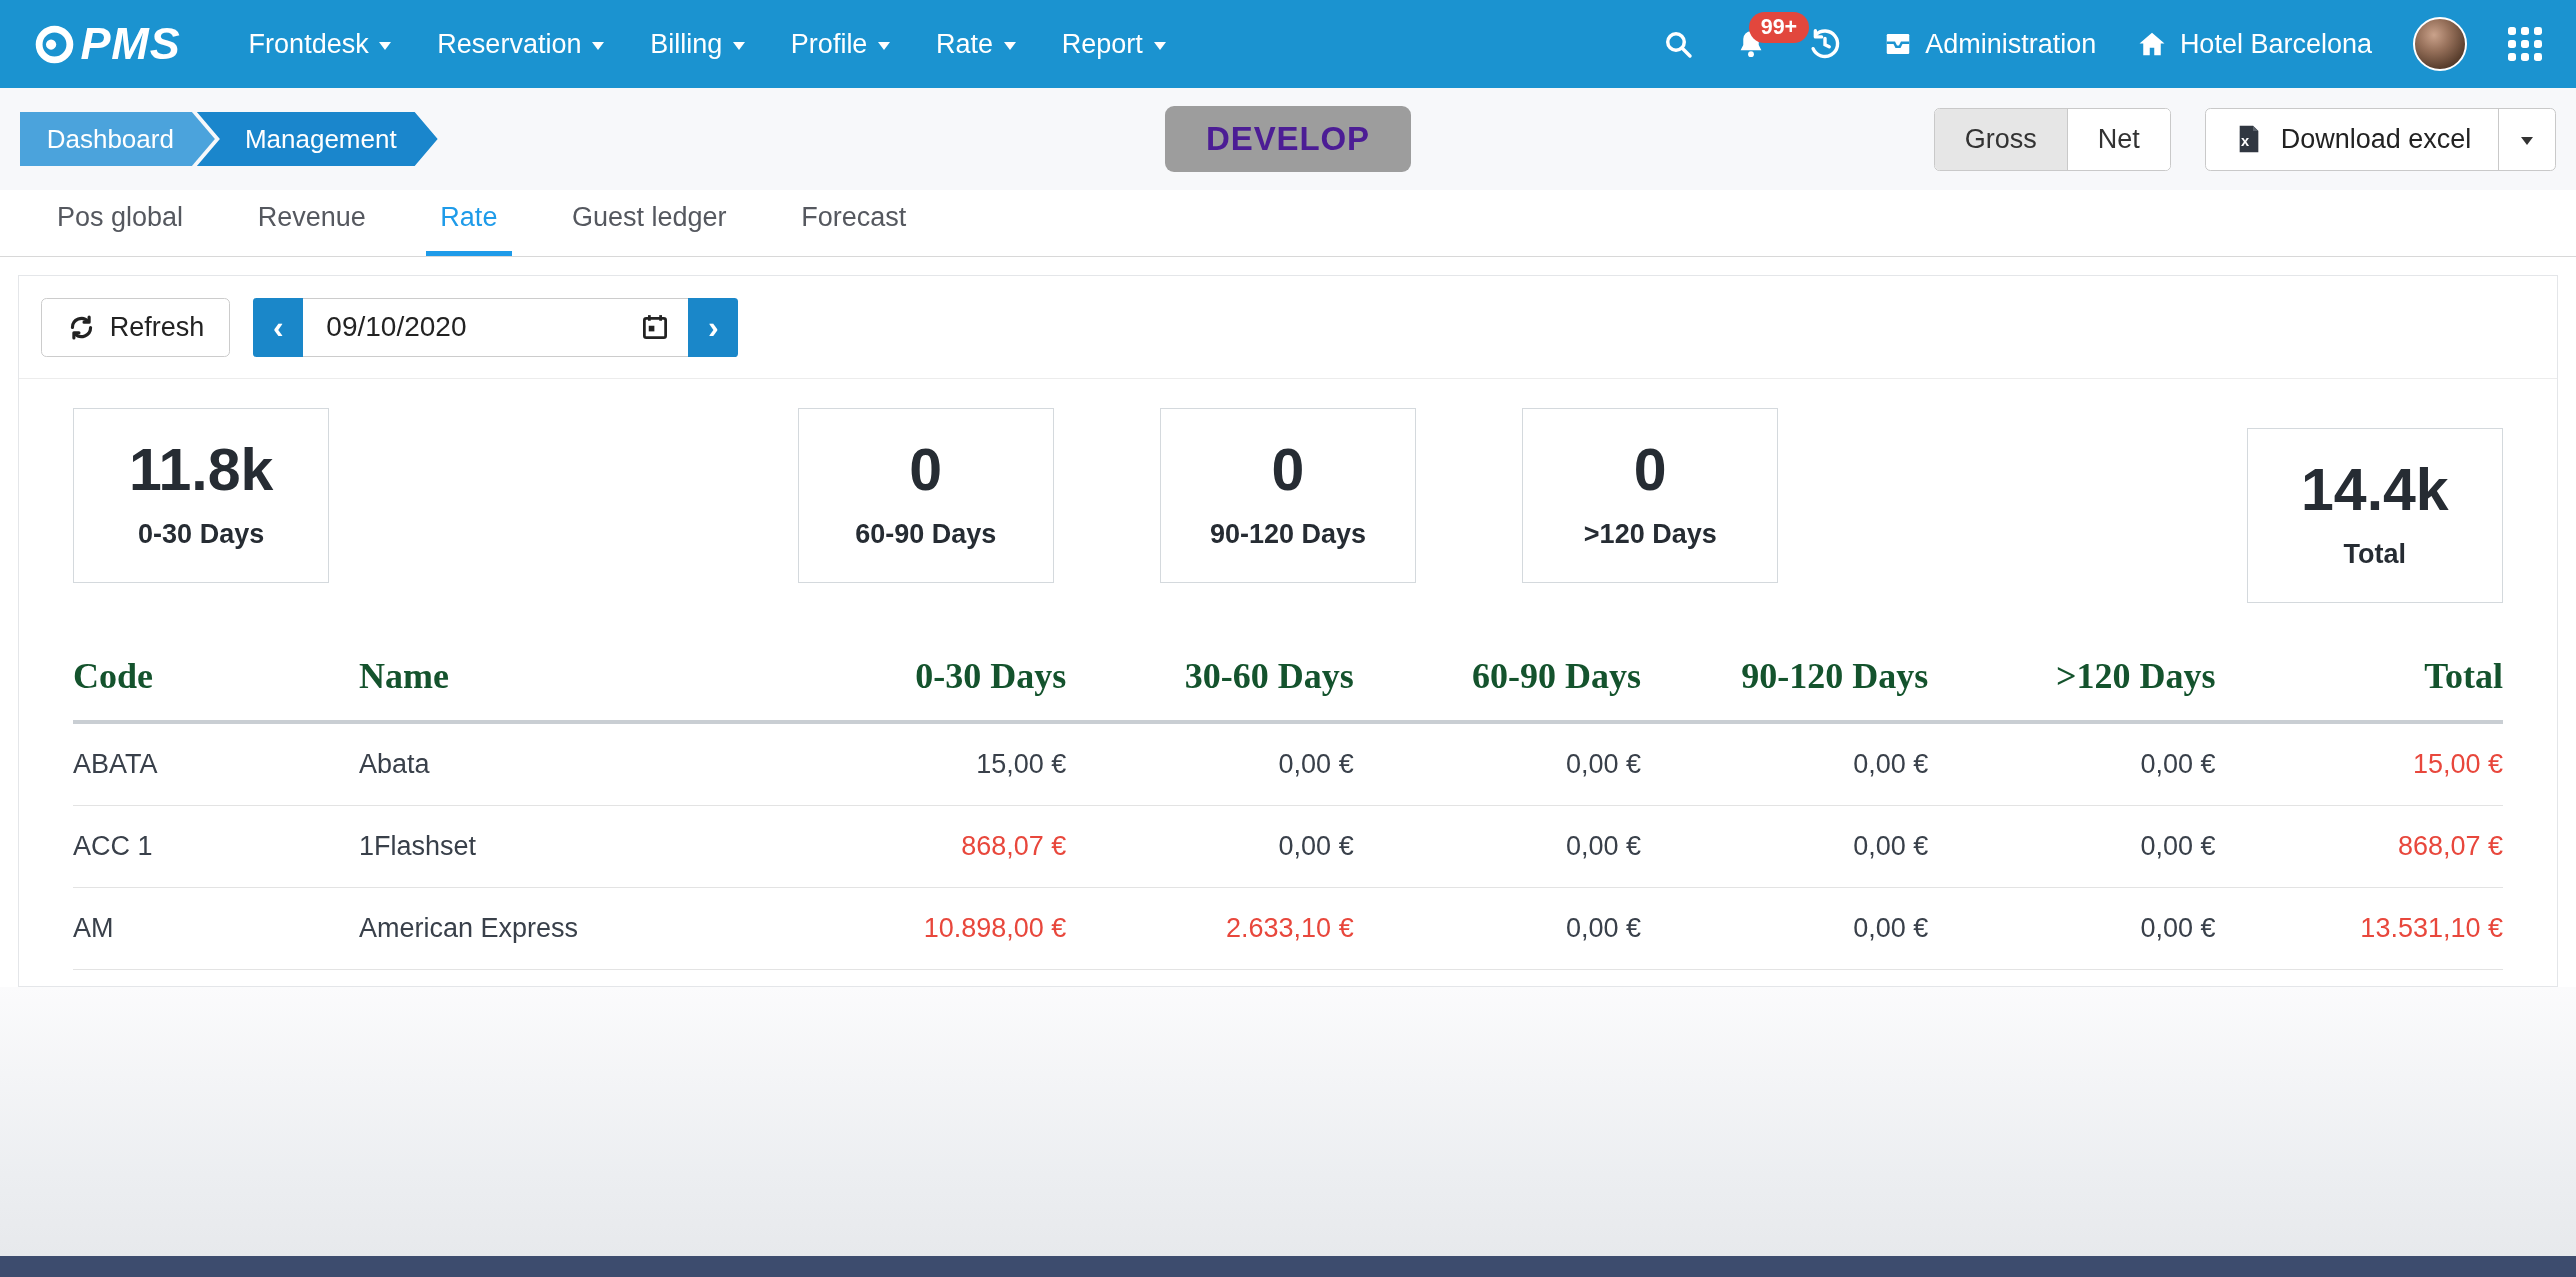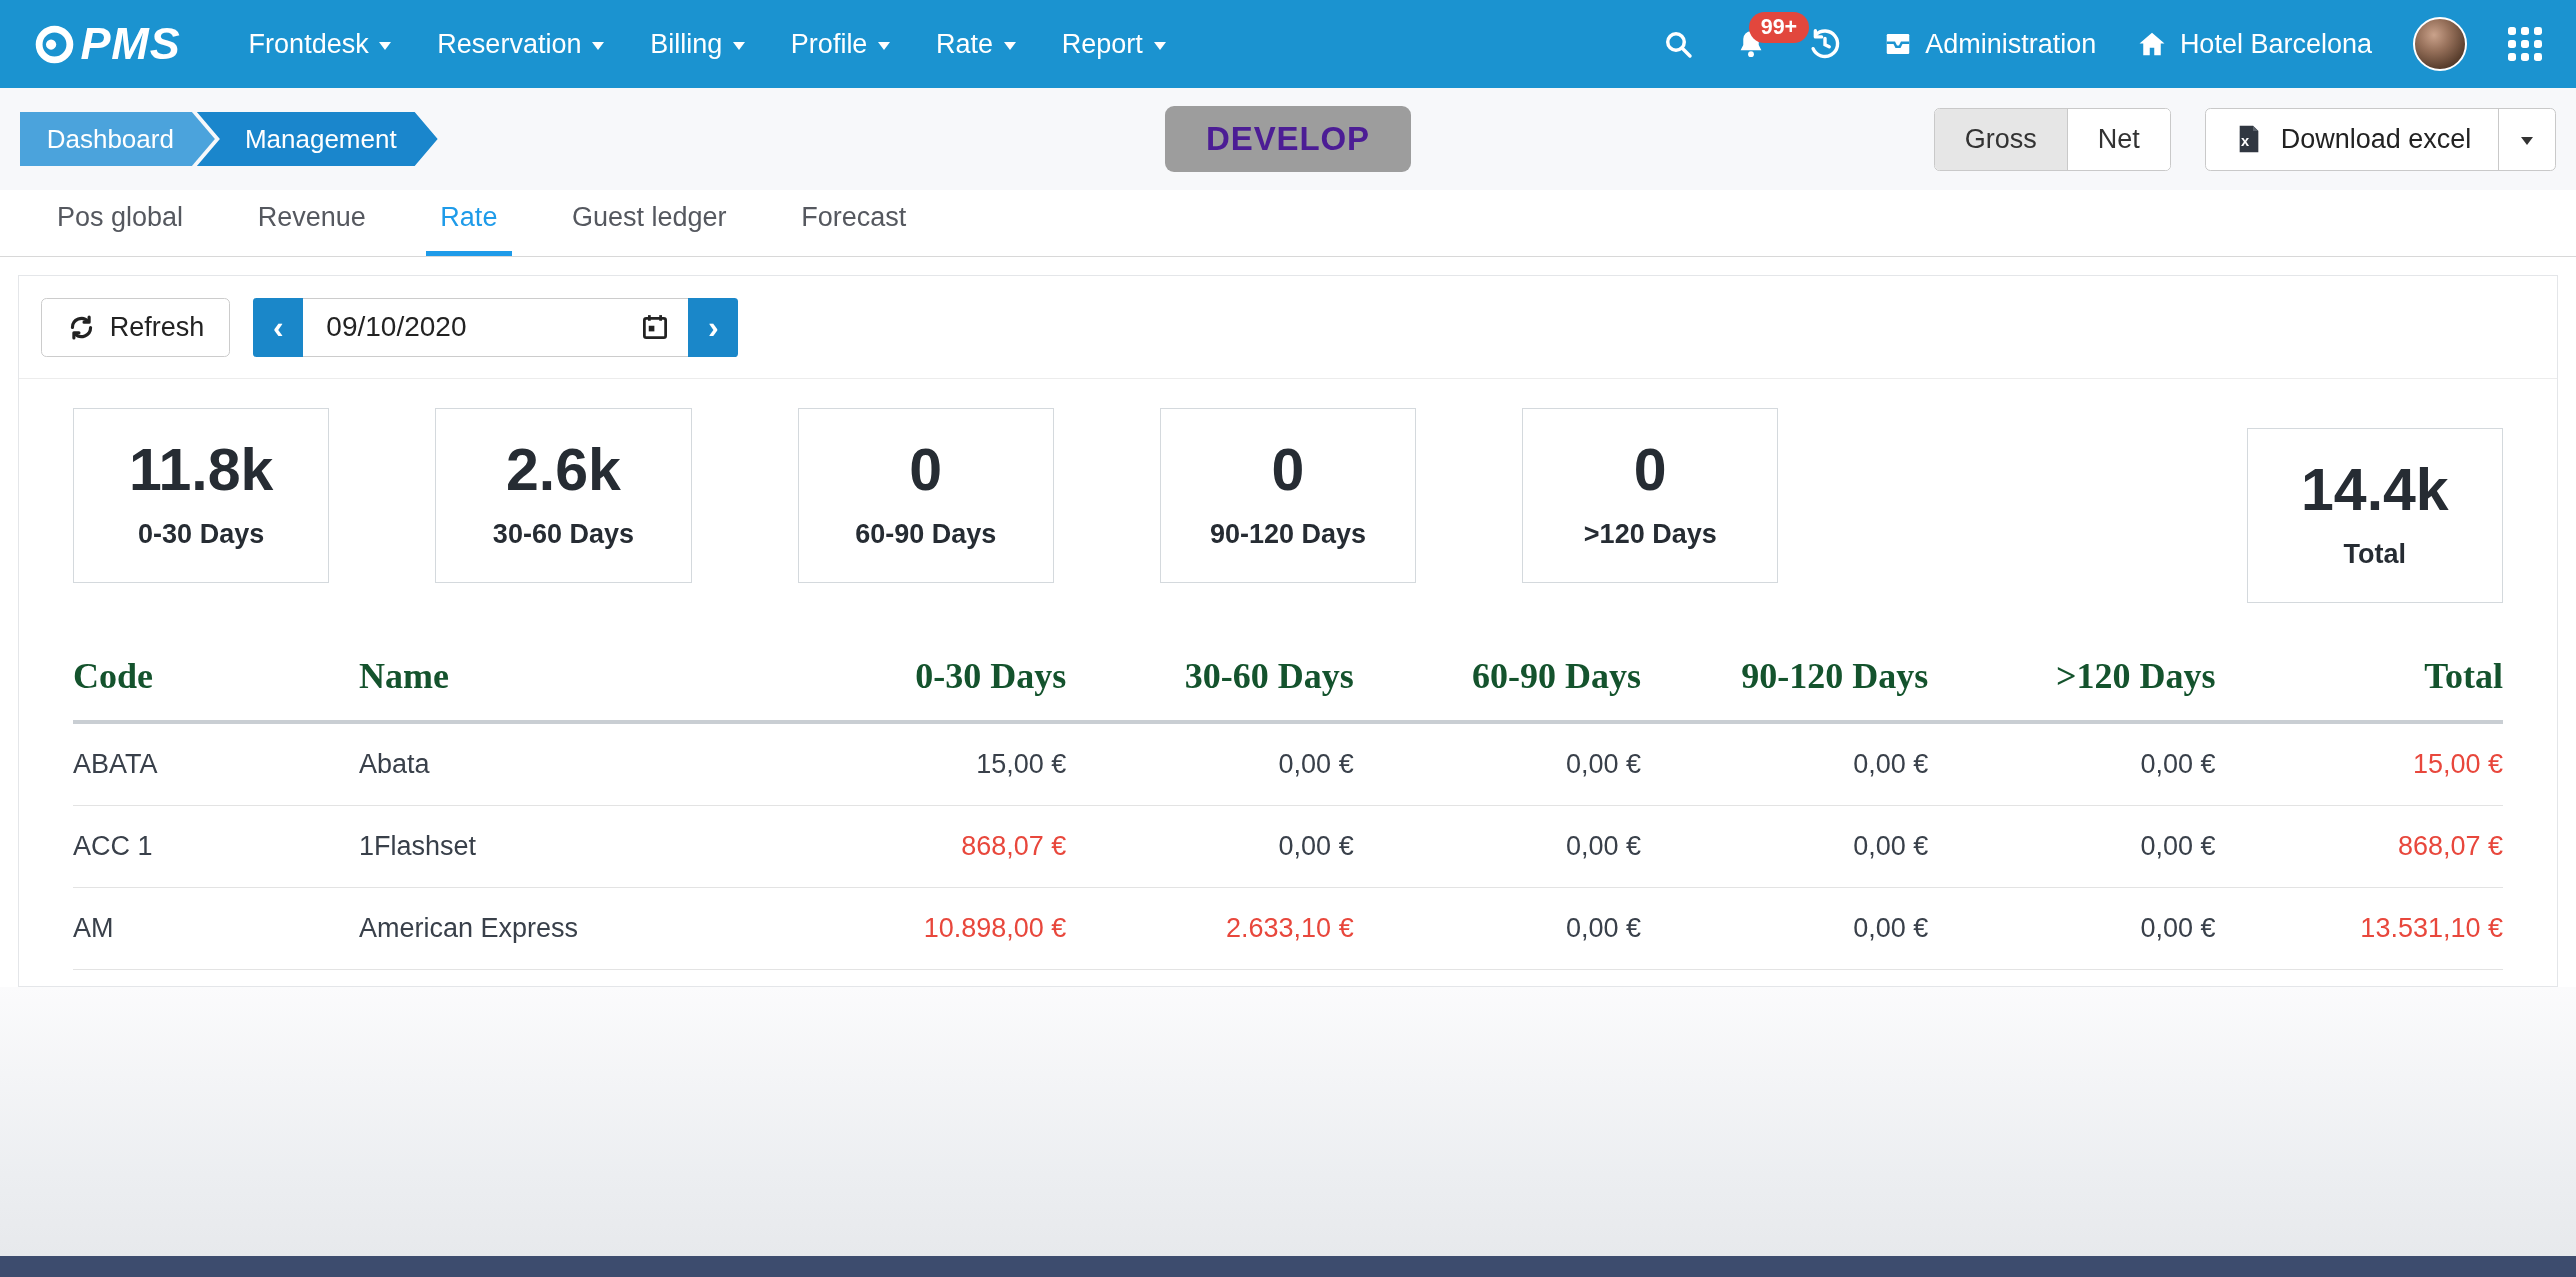--- a/index.html
+++ b/index.html
@@ -247,24 +247,20 @@
       <div class="date-nav next">›</div>
     </div>
   </div>
 
   <div class="cards-area">
     <div class="cards-grid">
         <div class="card" style="grid-column: 1;">
           <div class="card-value">11.8k</div>
           <div class="card-label">0-30 Days</div>
         </div>
-        <div class="card" style="grid-column: 2;">
-          <div class="card-value">2.6k</div>
-          <div class="card-label">30-60 Days</div>
-        </div>
         <div class="card" style="grid-column: 3;">
           <div class="card-value">0</div>
           <div class="card-label">60-90 Days</div>
         </div>
         <div class="card" style="grid-column: 4;">
           <div class="card-value">0</div>
           <div class="card-label">90-120 Days</div>
         </div>
         <div class="card" style="grid-column: 5;">
           <div class="card-value">0</div>

